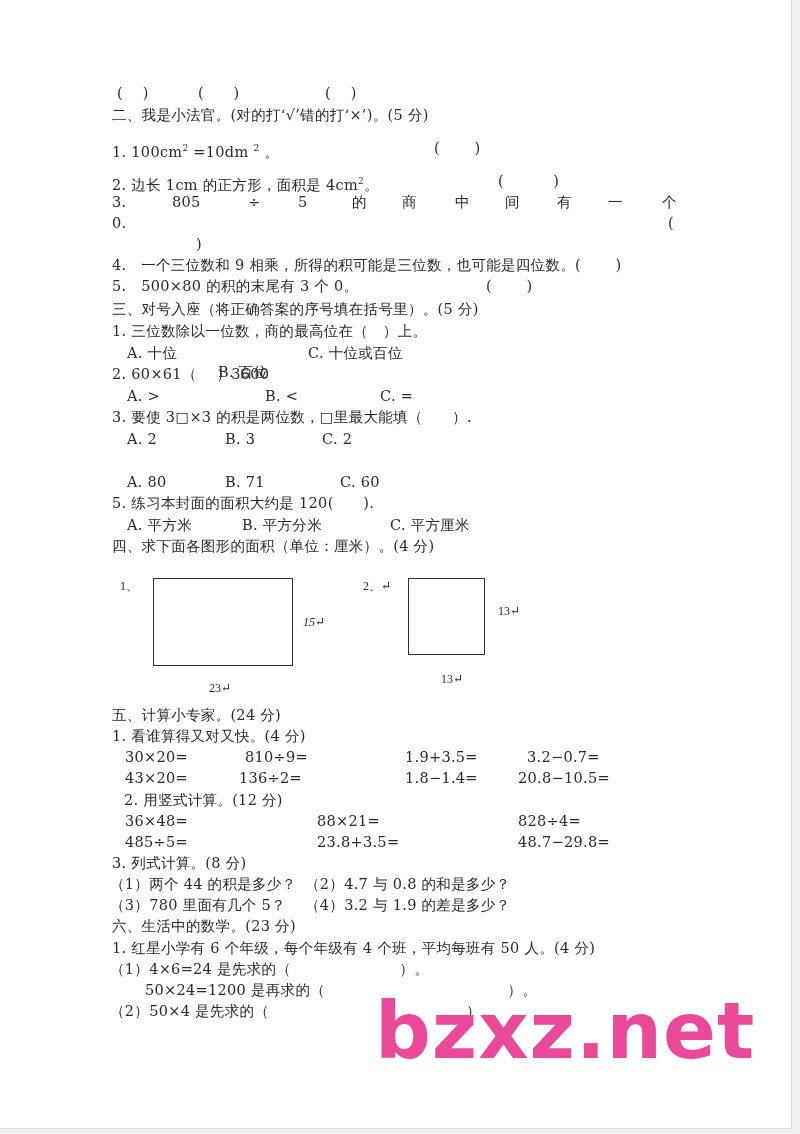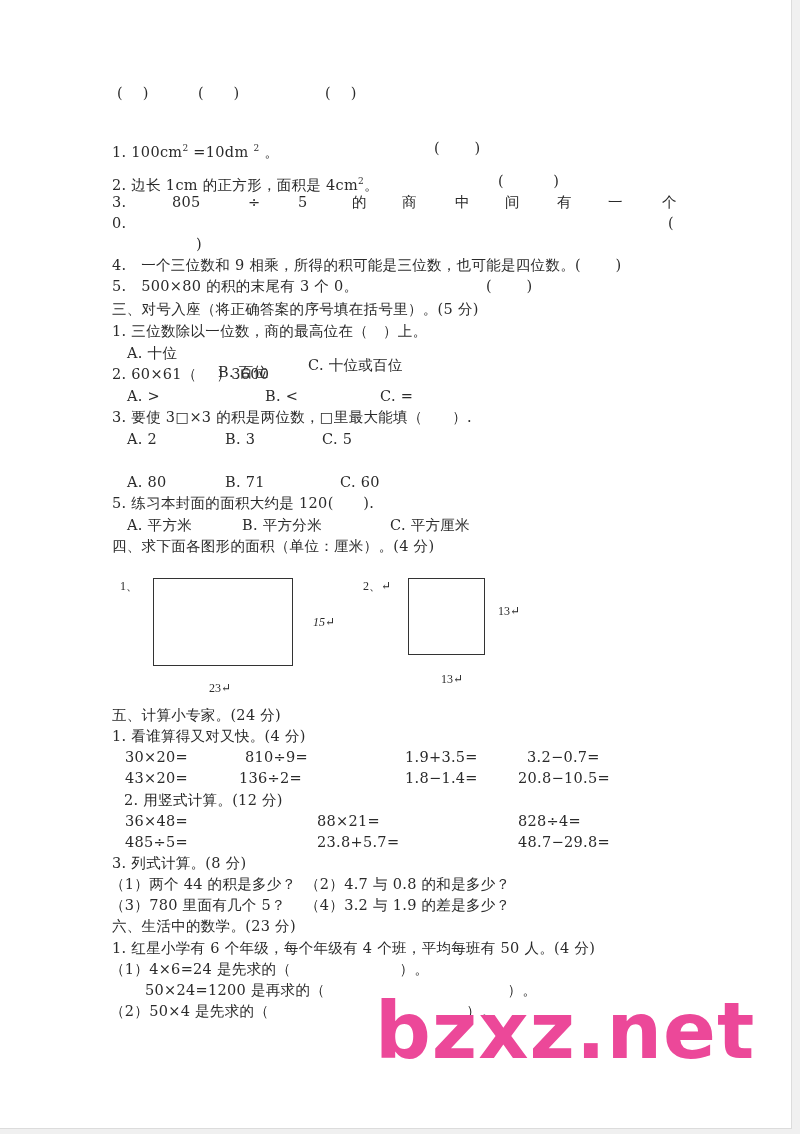--- a/index.html
+++ b/index.html
@@ -27,20 +27,21 @@
   </style>
 </head>
 <body>
 
 <div class="page">
 
   <div class="t" style="left:117px;top:84px;">(　 )</div>
   <div class="t" style="left:198px;top:84px;">(　　)</div>
   <div class="t" style="left:325px;top:84px;">(　 )</div>
 
+  <div class="t" style="left:112px;top:106px;">二、我是小法官。(对的打‘√’错的打‘×’)。(5 分)</div>
   <div class="t" style="left:112px;top:139px;">1. 100cm<sup>2</sup> =10dm <sup>2</sup> 。</div>
   <div class="t" style="left:434px;top:139px;">(　　 )</div>
   <div class="t" style="left:112px;top:172px;">2. 边长 1cm 的正方形，面积是 4cm<sup>2</sup>。</div>
   <div class="t" style="left:498px;top:172px;">(　　　 )</div>
 
   <div class="t" style="left:112px;top:193px;">3.</div>
   <div class="t" style="left:172px;top:193px;">805</div>
   <div class="t" style="left:248px;top:193px;">÷</div>
   <div class="t" style="left:298px;top:193px;">5</div>
   <div class="t" style="left:352px;top:193px;">的</div>
@@ -55,46 +56,46 @@
   <div class="t" style="left:196px;top:235px;">)</div>
 
   <div class="t" style="left:112px;top:256px;">4.　一个三位数和 9 相乘，所得的积可能是三位数，也可能是四位数。(　　 )</div>
   <div class="t" style="left:112px;top:277px;">5.　500×80 的积的末尾有 3 个 0。</div>
   <div class="t" style="left:486px;top:277px;">(　　 )</div>
 
   <div class="t" style="left:112px;top:300px;">三、对号入座（将正确答案的序号填在括号里）。(5 分)</div>
   <div class="t" style="left:112px;top:322px;">1. 三位数除以一位数，商的最高位在（　）上。</div>
   <div class="t" style="left:127px;top:344px;">A. 十位</div>
   <div class="t" style="left:218px;top:344px;margin-top:19px;">B. 百位</div>
-  <div class="t" style="left:308px;top:356px;">C. 十位或百位</div>
+  <div class="t" style="left:308px;top:344px;">C. 十位或百位</div>
 
   <div class="t" style="left:112px;top:365px;">2. 60×61（　 ）3600</div>
   <div class="t" style="left:127px;top:387px;">A. &gt;</div>
   <div class="t" style="left:265px;top:387px;">B. &lt;</div>
   <div class="t" style="left:380px;top:387px;">C. =</div>
 
   <div class="t" style="left:112px;top:408px;">3. 要使 3□×3 的积是两位数，□里最大能填（　　）.</div>
   <div class="t" style="left:127px;top:430px;">A. 2</div>
   <div class="t" style="left:225px;top:430px;">B. 3</div>
-  <div class="t" style="left:322px;top:430px;">C. 5</div>
+  <div class="t" style="left:322px;top:430px;">C. 2</div>
 
   <div class="t" style="left:127px;top:473px;">A. 80</div>
   <div class="t" style="left:225px;top:473px;">B. 71</div>
   <div class="t" style="left:340px;top:473px;">C. 60</div>
 
   <div class="t" style="left:112px;top:494px;">5. 练习本封面的面积大约是 120(　　).</div>
   <div class="t" style="left:127px;top:516px;">A. 平方米</div>
   <div class="t" style="left:242px;top:516px;">B. 平方分米</div>
   <div class="t" style="left:390px;top:516px;">C. 平方厘米</div>
 
   <div class="t" style="left:112px;top:537px;">四、求下面各图形的面积（单位：厘米）。(4 分)</div>
 
   <div class="lbl" style="left:120px;top:578px;">1、</div>
   <div class="box" style="left:153px;top:578px;width:138px;height:86px;"></div>
-  <div class="lbl" style="left:313px;top:615px;font-style:italic;">15↵</div>
+  <div class="lbl" style="left:303px;top:615px;font-style:italic;">15↵</div>
   <div class="lbl" style="left:209px;top:681px;">23↵</div>
 
   <div class="lbl" style="left:363px;top:578px;">2、↵</div>
   <div class="box" style="left:408px;top:578px;width:75px;height:75px;"></div>
   <div class="lbl" style="left:498px;top:604px;">13↵</div>
   <div class="lbl" style="left:441px;top:672px;">13↵</div>
 
   <div class="t" style="left:112px;top:706px;">五、计算小专家。(24 分)</div>
   <div class="t" style="left:112px;top:727px;">1. 看谁算得又对又快。(4 分)</div>
   <div class="t" style="left:125px;top:748px;">30×20=</div>
@@ -104,21 +105,21 @@
   <div class="t" style="left:125px;top:769px;">43×20=</div>
   <div class="t" style="left:239px;top:769px;">136÷2=</div>
   <div class="t" style="left:405px;top:769px;">1.8−1.4=</div>
   <div class="t" style="left:518px;top:769px;text-align:right;">20.8−10.5=</div>
 
   <div class="t" style="left:112px;top:791px;margin-left:12px;">2. 用竖式计算。(12 分)</div>
   <div class="t" style="left:125px;top:812px;">36×48=</div>
   <div class="t" style="left:317px;top:812px;">88×21=</div>
   <div class="t" style="left:518px;top:812px;">828÷4=</div>
   <div class="t" style="left:125px;top:833px;">485÷5=</div>
-  <div class="t" style="left:317px;top:833px;">23.8+5.7=</div>
+  <div class="t" style="left:317px;top:833px;">23.8+3.5=</div>
   <div class="t" style="left:518px;top:833px;">48.7−29.8=</div>
 
   <div class="t" style="left:112px;top:854px;">3. 列式计算。(8 分)</div>
   <div class="t" style="left:110px;top:875px;">（1）两个 44 的积是多少？</div>
   <div class="t" style="left:305px;top:875px;">（2）4.7 与 0.8 的和是多少？</div>
   <div class="t" style="left:110px;top:896px;">（3）780 里面有几个 5？</div>
   <div class="t" style="left:305px;top:896px;">（4）3.2 与 1.9 的差是多少？</div>
 
   <div class="t" style="left:112px;top:917px;">六、生活中的数学。(23 分)</div>
   <div class="t" style="left:112px;top:939px;">1. 红星小学有 6 个年级，每个年级有 4 个班，平均每班有 50 人。(4 分)</div>

